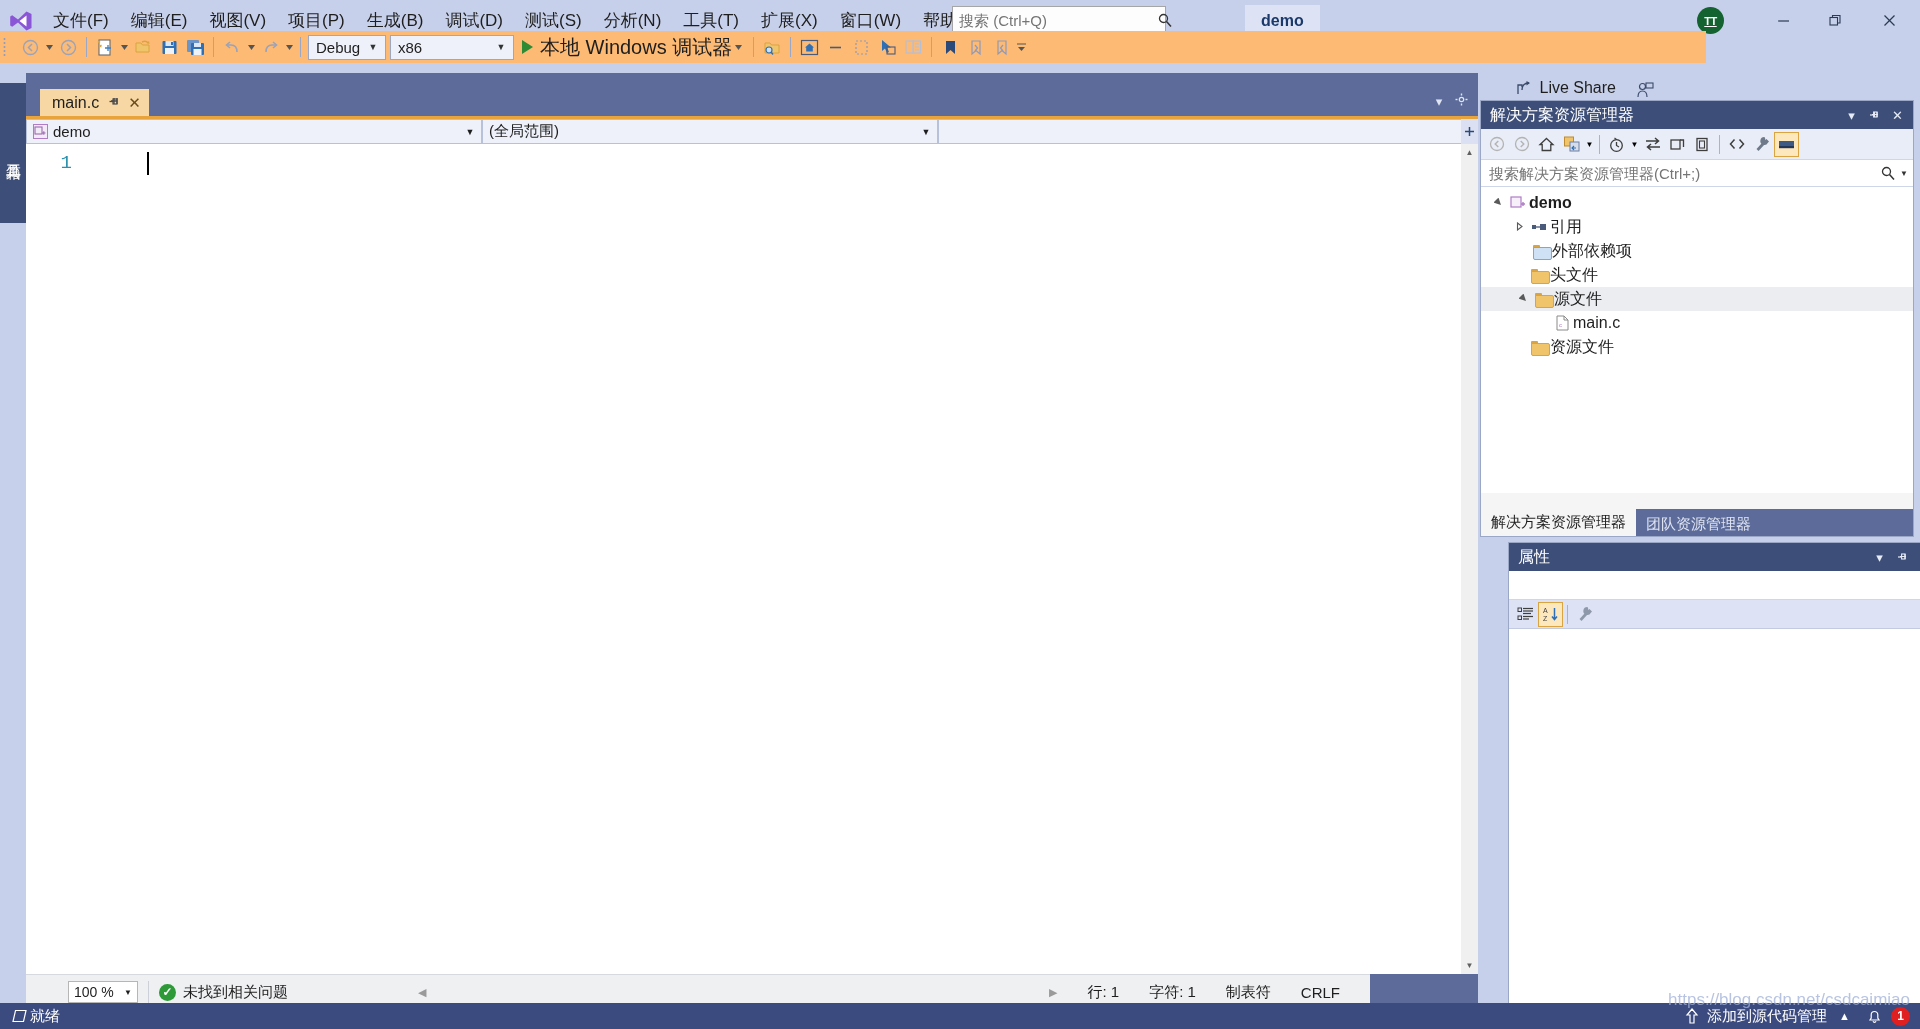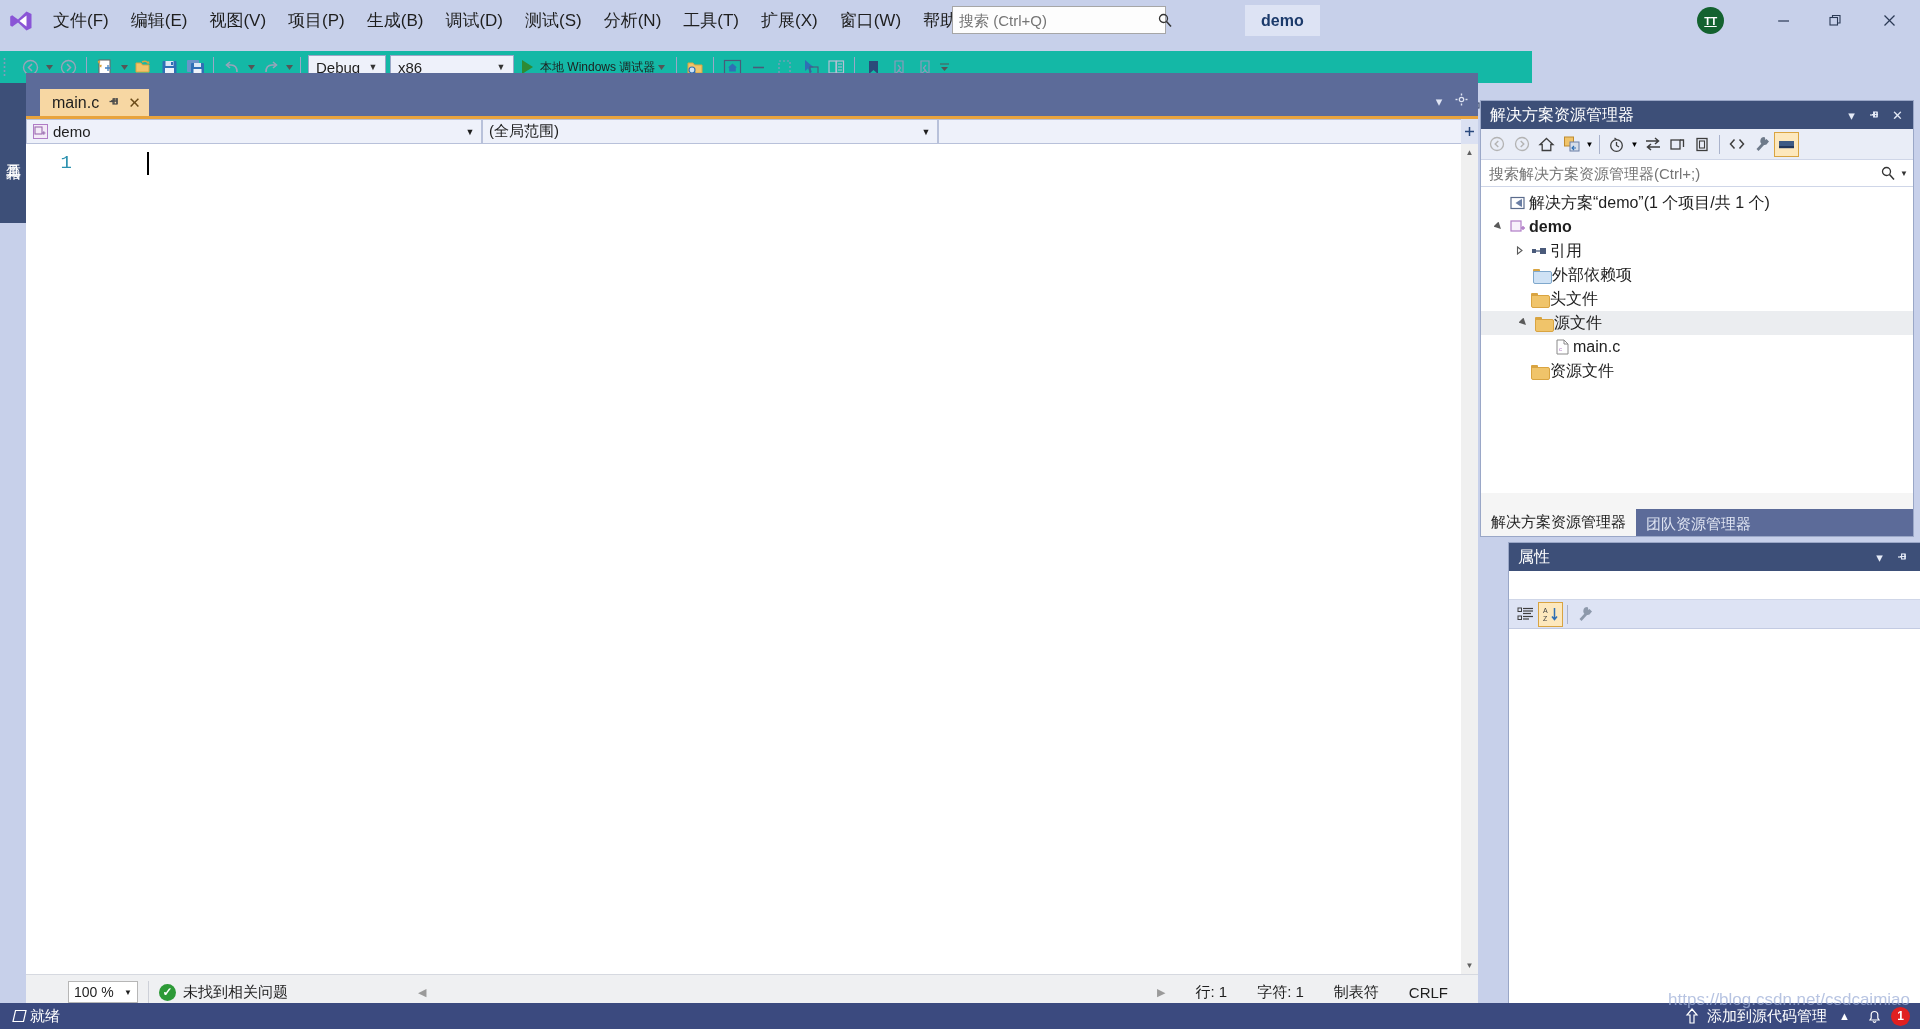--- a/index.html
+++ b/index.html
@@ -50,22 +50,22 @@
     position: absolute; top: 0; height: 41px; width: 46px;
     display: flex; align-items: center; justify-content: center;
     color: #2b3a55;
   }
   #win-min { left: 1760px; }
   #win-max { left: 1812px; }
   #win-close { left: 1866px; }
 
   
   .toolbar {
-    position: absolute; left: 0; top: 51px; width: 1532px; height: 32px;
-    background: #14b8a6; display: flex; align-items: center;
+    position: absolute; left: 0; top: 31px; width: 1706px; height: 32px;
+    background: #fdba74; display: flex; align-items: center;
   }
   .tb-grip { width: 14px; height: 22px; margin-left: 3px; display:flex; align-items:center; }
   .tb-btn {
     height: 26px; min-width: 26px; display: flex; align-items: center;
     justify-content: center; padding: 0 2px; cursor: default;
   }
   .tb-sep { width: 1px; height: 20px; background: #9aa7c7; margin: 0 5px; }
   .tb-caret { width: 12px; display: flex; align-items: center; justify-content: center; }
 
   .combo {
@@ -73,21 +73,21 @@
     display: flex; align-items: center; padding: 0 4px 0 7px;
     font-size: 15px; color: #1e1e1e; margin: 0 2px;
   }
   .combo .cval { flex: 1; white-space: nowrap; }
   .combo .carr { width: 16px; text-align: center; font-size: 9px; color: #333; }
   #combo-config { width: 78px; }
   #combo-platform { width: 124px; }
 
   .run-btn {
     height: 26px; display: flex; align-items: center; padding: 0 4px 0 6px;
-    font-size: 12px; color: #1e1e1e; white-space: nowrap;
+    font-size: 20px; color: #1e1e1e; white-space: nowrap;
   }
   .tri-play {
     width: 0; height: 0; border-left: 11px solid #2e8b33;
     border-top: 7px solid transparent; border-bottom: 7px solid transparent;
     margin-right: 7px;
   }
 
   .liveshare {
     position: absolute; right: 90px; top: 44px; height: 26px;
     display: flex; align-items: center; font-size: 16px; color: #1e1e1e;
@@ -186,21 +186,21 @@
     display: flex; align-items: center; justify-content: center;
     font-size: 8px; color: #606060; background: #f0f0f0;
   }
   .vscroll .up { top: 0; }
   .vscroll .dn { bottom: 0; }
   .vscroll .annotate {
     position: absolute; left: 0; top: 0; width: 17px; height: 8px; background: #e8e8e8;
   }
 
   .edstatus {
-    position: absolute; left: 0; bottom: 0; width: 1452px; height: 35px;
+    position: absolute; left: 0; bottom: 0; width: 1344px; height: 35px;
     background: #eff0f2; display: flex; align-items: center;
     border-top: 1px solid #d6d9e0; font-size: 15px; color: #1e1e1e;
   }
   .zoomcombo {
     width: 70px; height: 22px; margin-left: 42px; background: #fff;
     border: 1px solid #b6b6b6; display: flex; align-items: center;
     padding: 0 2px 0 5px; font-size: 14px;
   }
   .zoomcombo .zval { flex: 1; }
   .zoomcombo .zarr { width: 14px; text-align: center; font-size: 8px; }
@@ -782,30 +782,20 @@
         <svg width="14" height="14" viewBox="0 0 14 14">
           <circle cx="5.5" cy="5.5" r="4" fill="none" stroke="#333" stroke-width="1.3"></circle>
           <line x1="8.5" y1="8.5" x2="13" y2="13.5" stroke="#333" stroke-width="1.5"></line>
         </svg>
       </span>
       <span style="font-size:8px;margin-left:5px;color:#333;">▼</span>
     </div>
 
     <div class="tree">
 
-      <div class="tnode" style="padding-left:8px;">
-        <span class="twist"></span>
-        <span class="ticon">
-          <svg width="16" height="16" viewBox="0 0 16 16">
-            <rect x="1" y="2.5" width="13" height="11" fill="none" stroke="#5a6b8c" stroke-width="1.2"></rect>
-            <path d="M10 5 L12 4 L12 12 L10 11 L5.5 8 Z" fill="#6b7fa5"></path>
-          </svg>
-        </span>
-        <span>解决方案“demo”(1 个项目/共 1 个)</span>
-      </div>
 
       <div class="tnode bold" style="padding-left:8px;">
         <span class="twist">
           <svg width="9" height="9" viewBox="0 0 9 9">
               <path d="M1 1 L8 4.5 L1 8 Z" fill="#5a5a5a" transform="rotate(45 4.5 4.5)"></path>
             </svg>
         </span>
         <span class="ticon">
           <svg width="16" height="16" viewBox="0 0 16 16">
             <rect x="1" y="2" width="10" height="10" fill="#f7f0fb" stroke="#b07cc6" stroke-width="1.2"></rect>

